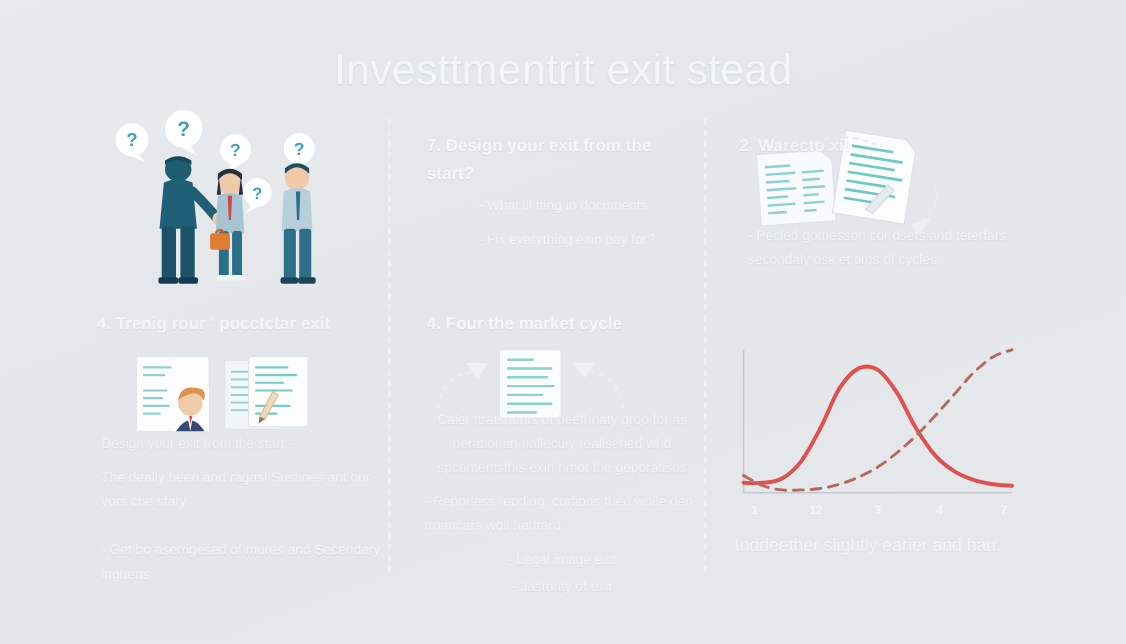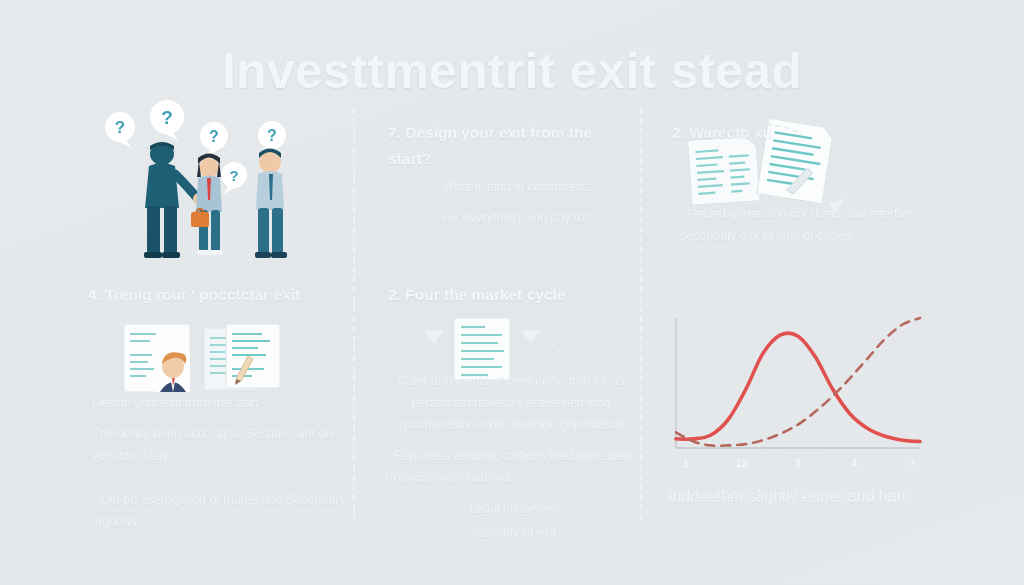--- a/index.html
+++ b/index.html
@@ -20,22 +20,22 @@
     background: linear-gradient(160deg, #e8ebee 0%, #e3e7ea 45%, #e6e9ec 100%);
   }
 
   
   .title {
     position: absolute;
     top: 42px;
     left: 0;
     width: 1024px;
     text-align: center;
-    font-size: 50px;
-    font-weight: bold;
+    font-size: 39px;
+    font-weight: normal;
     color: #f3f6f8;
     letter-spacing: 0.2px;
     text-shadow: 0 1px 2px rgba(190,198,205,0.55);
   }
 
   
   .vdiv {
     position: absolute;
     top: 108px;
     width: 0;
@@ -281,21 +281,21 @@
       </g>
     </svg>
   </div>
 
   <div class="bullets blurred2" style="left:92px; top:392px; width:265px;">
     <span class="b">Design your exit from the start -</span>
     <span class="b">The deally been and ragasl Sustines ant our yors che sfaty</span>
     <span class="b" style="margin-top:22px;">- Get bo aserrigesed of mures and Secendary ingherts</span>
   </div>
 
-  <div class="heading" style="left:388px; top:282px; width:250px;">2.  Four the market cycle</div>
+  <div class="heading" style="left:388px; top:282px; width:250px;">4.  Four the market cycle</div>
 
   <div class="docflow blurred2">
     <svg width="185" height="62" viewBox="0 0 185 62">
       <g fill="none" stroke="#e9eef1" stroke-width="2" stroke-dasharray="5 4">
         <path d="M8 54 q4 -30 32 -34"></path>
         <path d="M177 54 q-4 -30 -32 -34"></path>
       </g>
       <polygon points="34,12 54,12 44,26" fill="#eff3f5"></polygon>
       <polygon points="131,12 151,12 141,26" fill="#eff3f5"></polygon>
       <g>

